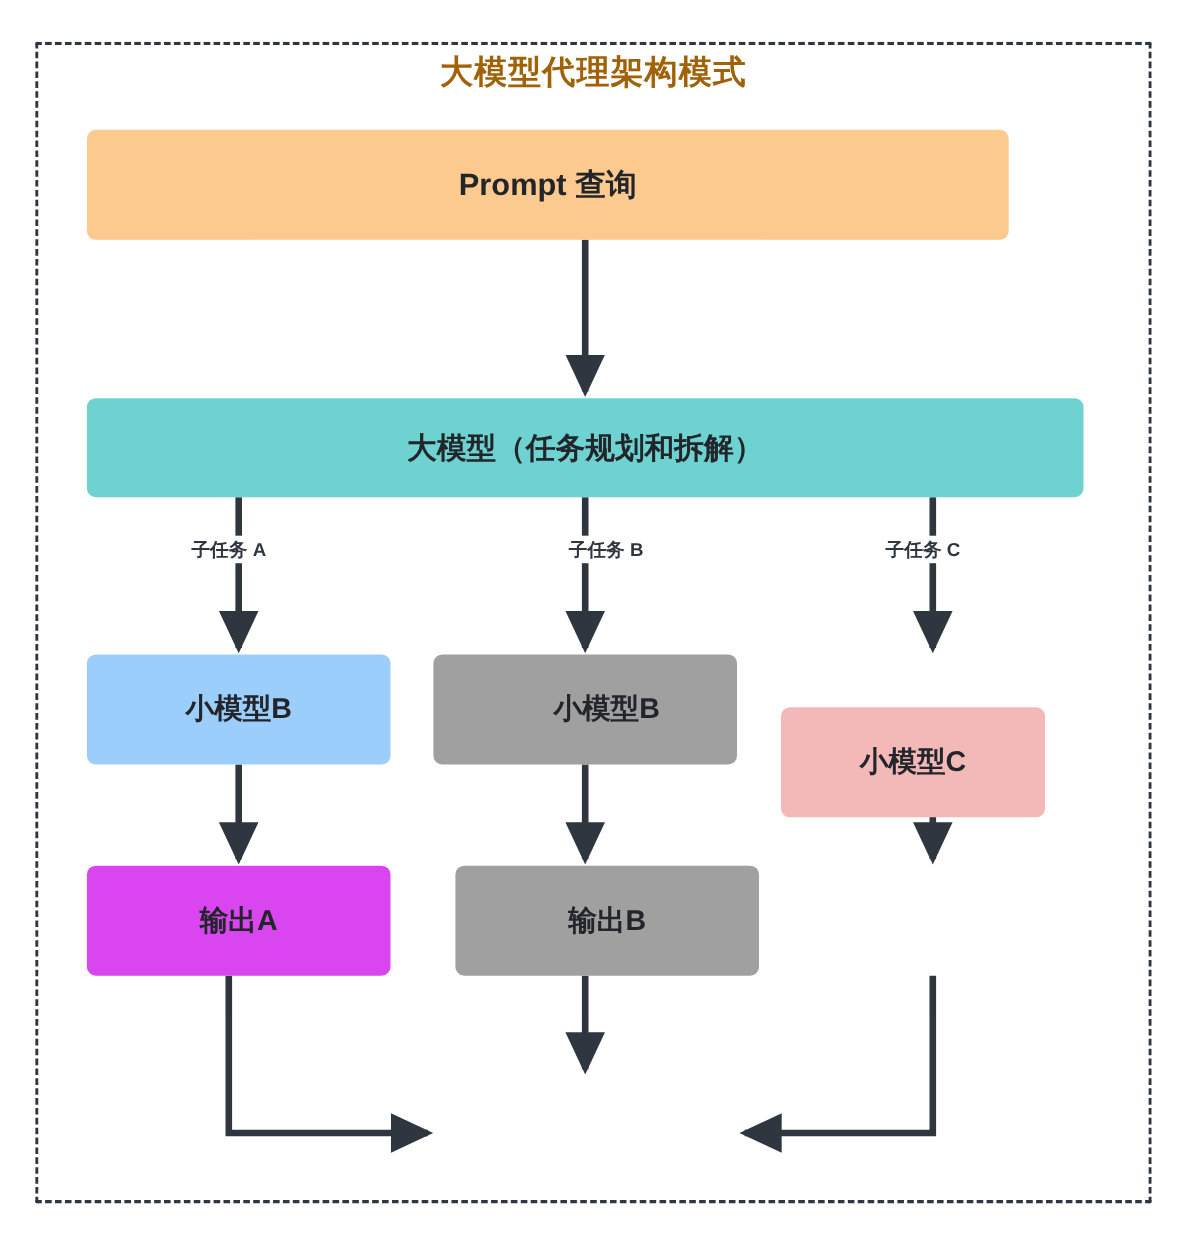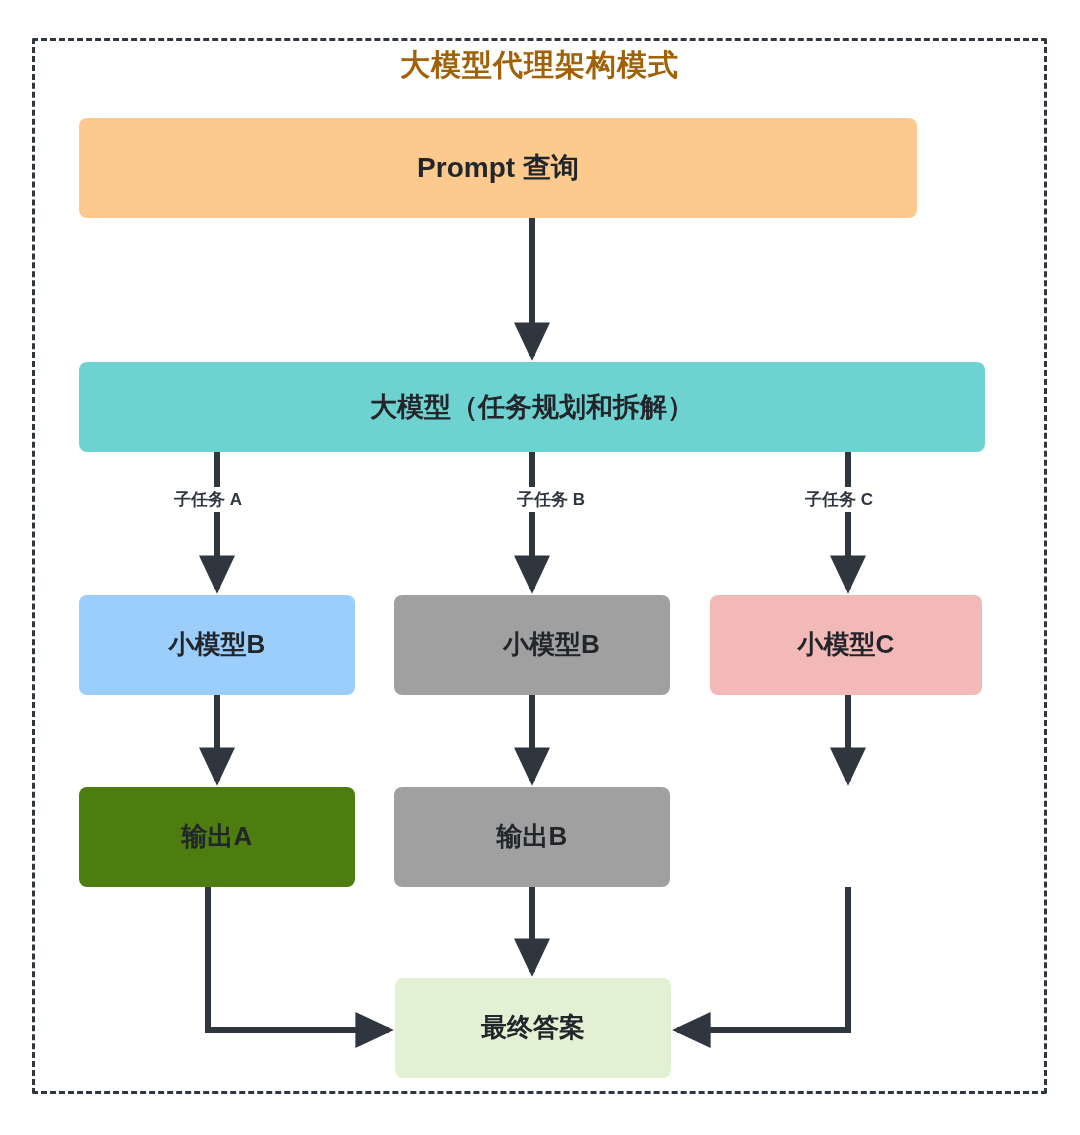--- a/index.html
+++ b/index.html
@@ -53,21 +53,21 @@
     color: #22252a;
     text-align: center;
     line-height: 1.2;
   }
   .node-prompt  { left: 79px;  top: 118px; width: 838px; height: 100px; font-size: 28px; }
   .node-llm     { left: 79px;  top: 362px; width: 906px; height: 90px;  font-size: 27px; }
   .node-sm      { top: 595px;  height: 100px; font-size: 26px; }
   .node-out     { top: 787px;  height: 100px; font-size: 26px; }
   .col-a { left: 79px;  width: 276px; }
   .col-b { left: 394px; width: 276px; }
-  .col-c { left: 710px; width: 272px; }
+  .col-c { left: 710px; width: 240px; margin-top: 48px; }
   .node-final { left: 395px; top: 978px; width: 276px; height: 100px; font-size: 26px; }
 
   .edge-label {
     position: absolute;
     font-size: 17px;
     color: #2f3640;
     white-space: nowrap;
     background: #ffffff;
     padding: 1px 4px;
     font-weight: bold;
@@ -110,22 +110,21 @@
   <div class="title">大模型代理架构模式</div>
 
   <div class="node node-prompt" style="background:#fcc98e;">Prompt 查询</div>
 
   <div class="node node-llm" style="background:#6ed3d0;">大模型（任务规划和拆解）</div>
 
   <div class="node node-sm col-a" style="background:#9ccefb;">小模型B</div>
   <div class="node node-sm col-b" style="background:#a0a0a0;padding-left:39px;">小模型B</div>
   <div class="node node-sm col-c" style="background:#f3b9b9;">小模型C</div>
 
-  <div class="node node-out col-a" style="background:#4d7c0f;">输出A</div>
-  <div class="node node-out col-b" style="background:#a0a0a0;">输出B</div>
+  <div class="node node-out col-a" style="background:#d946ef;">输出A</div>
+  <div class="node node-out col-b" style="background:#a0a0a0;margin-left:20px;">输出B</div>
 
-  <div class="node node-final" style="background:#e2f0d4;">最终答案</div>
 
   <div class="edge-label lbl-a">子任务 A</div>
   <div class="edge-label lbl-b">子任务 B</div>
   <div class="edge-label lbl-c">子任务 C</div>
 
 </div>
 
 </body></html>

